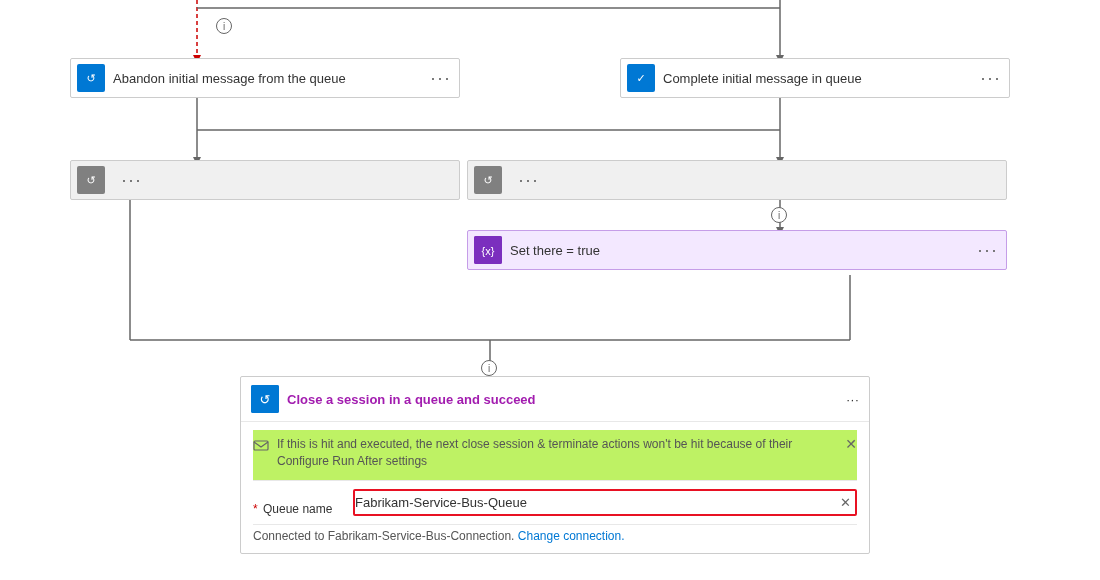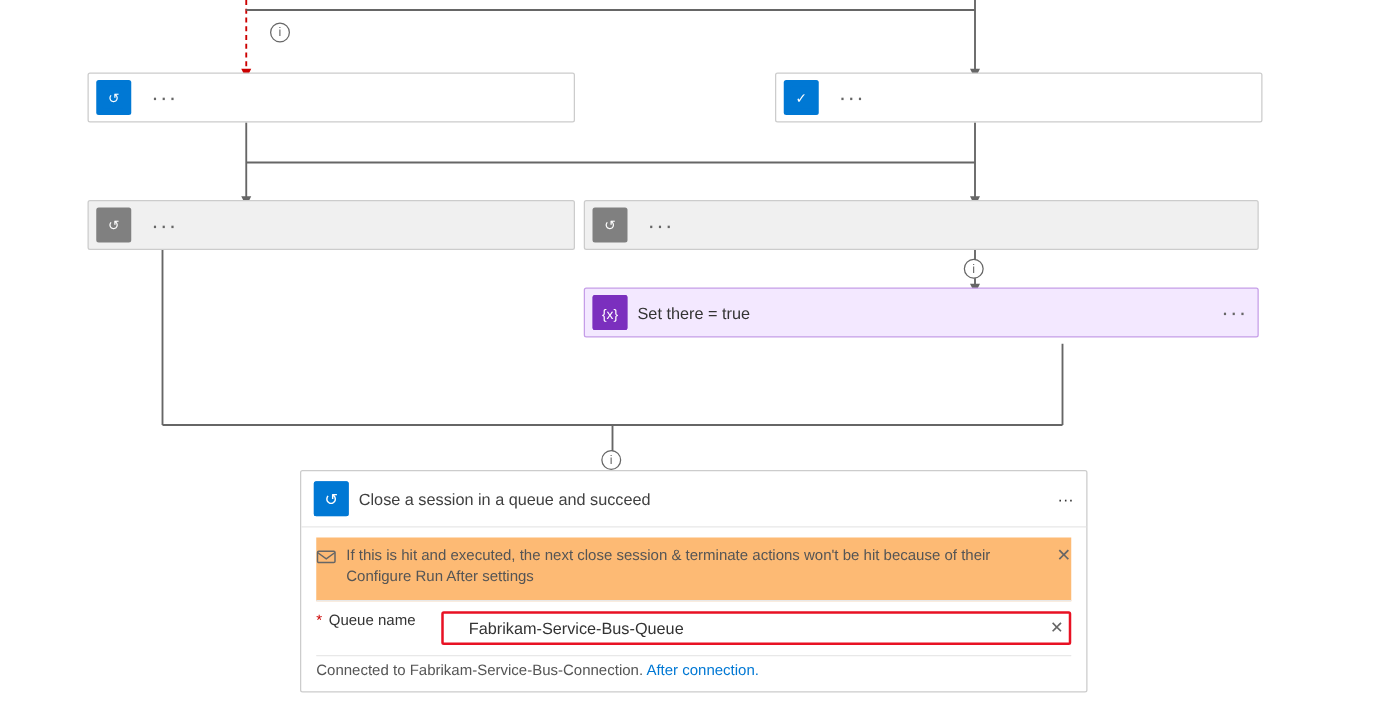--- a/index.html
+++ b/index.html
@@ -116,71 +116,71 @@
     }
     .expanded-card-header {
       display: flex;
       align-items: center;
       padding: 8px 10px;
       border-bottom: 1px solid #e8e8e8;
     }
     .expanded-card-header .node-label {
       flex: 1;
       font-size: 13px;
-      font-weight: 400;
-      color: #404040;
+      font-weight: 700;
+      color: #a21caf;
     }
     .expanded-card-body {
       padding: 8px 12px;
     }
     .info-banner {
       display: flex;
       align-items: flex-start;
-      background: #fdba74;
+      background: #bef264;
       padding: 6px 0 10px 0;
       font-size: 12px;
       color: #555;
       border-bottom: 1px solid #e8e8e8;
       margin-bottom: 8px;
     }
     .info-banner-icon {
       margin-right: 8px;
       margin-top: 1px;
       flex-shrink: 0;
     }
     .info-banner-close {
       margin-left: auto;
       cursor: pointer;
       font-size: 14px;
       color: #666;
     }
     .form-field {
       display: flex;
-      align-items: flex-start;
+      align-items: flex-end;
       margin-bottom: 8px;
     }
     .form-label {
       width: 100px;
       font-size: 12px;
       color: #333;
       flex-shrink: 0;
     }
     .form-label .required {
       color: #c00;
       margin-right: 2px;
     }
     .form-input-wrap {
       flex: 1;
       position: relative;
     }
     .form-input {
       width: 100%;
       border: 2px solid #e81123;
       border-radius: 2px;
-      padding: 4px 28px 4px 20px;
+      padding: 4px 28px 4px 0;
       font-size: 13px;
       color: #333;
       outline: none;
     }
     .form-input-clear {
       position: absolute;
       right: 6px;
       top: 50%;
       transform: translateY(-50%);
       cursor: pointer;
@@ -275,30 +275,32 @@
 
   <div class="info-circle" style="left:216px; top:18px;">i</div>
 
   <div class="flow-node" style="left:70px; top:58px; width:390px;">
     <div class="node-icon node-icon-blue">
       <svg width="18" height="18" viewBox="0 0 18 18" fill="none">
         <rect width="18" height="18" fill="#0078d4" rx="2"></rect>
         <text x="9" y="13" text-anchor="middle" fill="#fff" font-size="11">↺</text>
       </svg>
     </div>
+    <span class="node-label">Abandon initial message from the queue</span>
     <span class="node-menu">···</span>
   </div>
 
   <div class="flow-node" style="left:620px; top:58px; width:390px;">
     <div class="node-icon node-icon-blue">
       <svg width="18" height="18" viewBox="0 0 18 18" fill="none">
         <rect width="18" height="18" fill="#0078d4" rx="2"></rect>
         <text x="9" y="13" text-anchor="middle" fill="#fff" font-size="11">✓</text>
       </svg>
     </div>
+    <span class="node-label">Complete initial message in queue</span>
     <span class="node-menu">···</span>
   </div>
 
   <div class="flow-node node-gray" style="left:70px; top:160px; width:390px;">
     <div class="node-icon node-icon-gray">
       <svg width="18" height="18" viewBox="0 0 18 18" fill="none">
         <rect width="18" height="18" fill="#808080" rx="2"></rect>
         <text x="9" y="13" text-anchor="middle" fill="#fff" font-size="11">↺</text>
       </svg>
     </div>
@@ -363,18 +365,18 @@
         </div>
         <div class="form-input-wrap">
           <input type="text" class="form-input" value="Fabrikam-Service-Bus-Queue" style="">
           <span class="form-input-clear">✕</span>
         </div>
       </div>
 
 
       <div class="footer-text">
         <span>Connected to Fabrikam-Service-Bus-Connection.</span>
-        <a>After connection.</a>
+        <a>Change connection.</a>
       </div>
     </div>
   </div>
 
 </div>
 
 </body></html>

